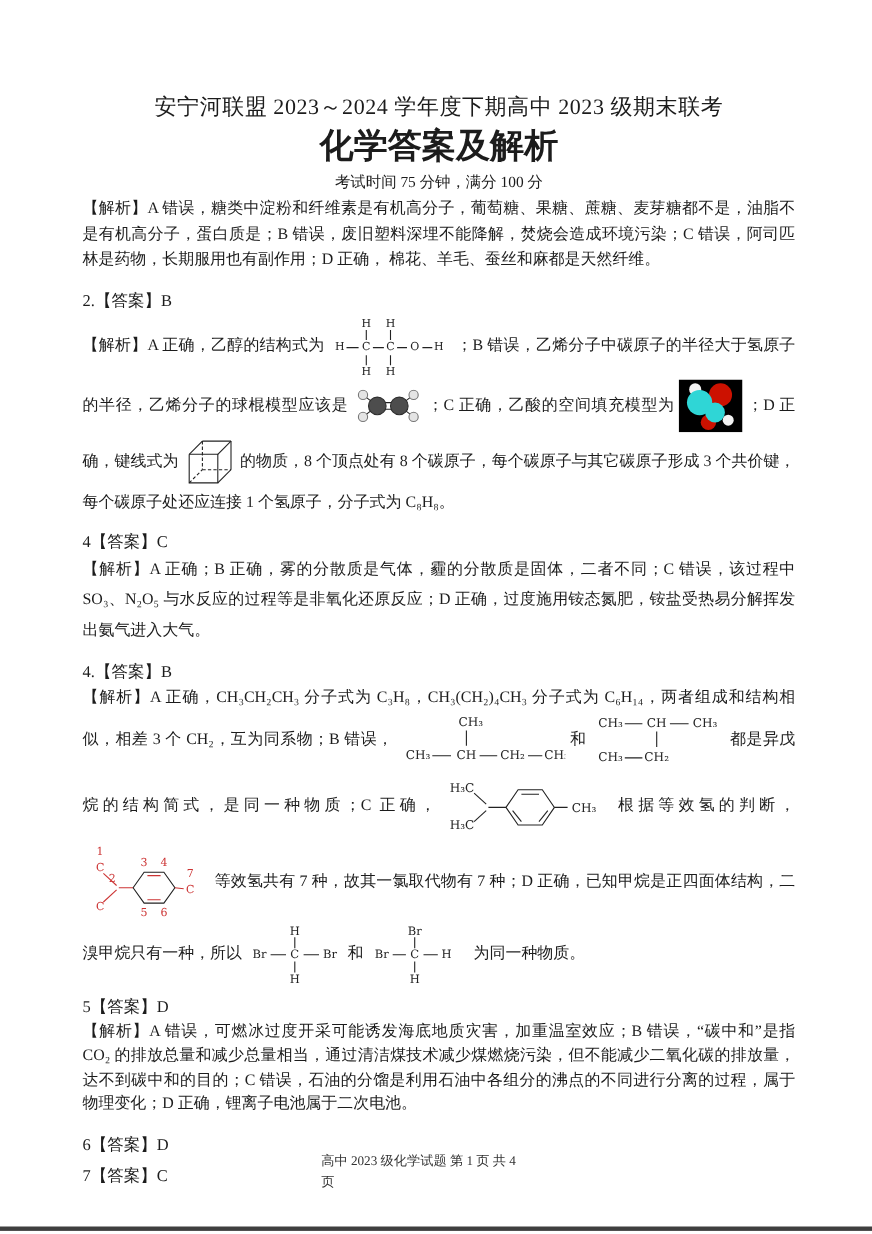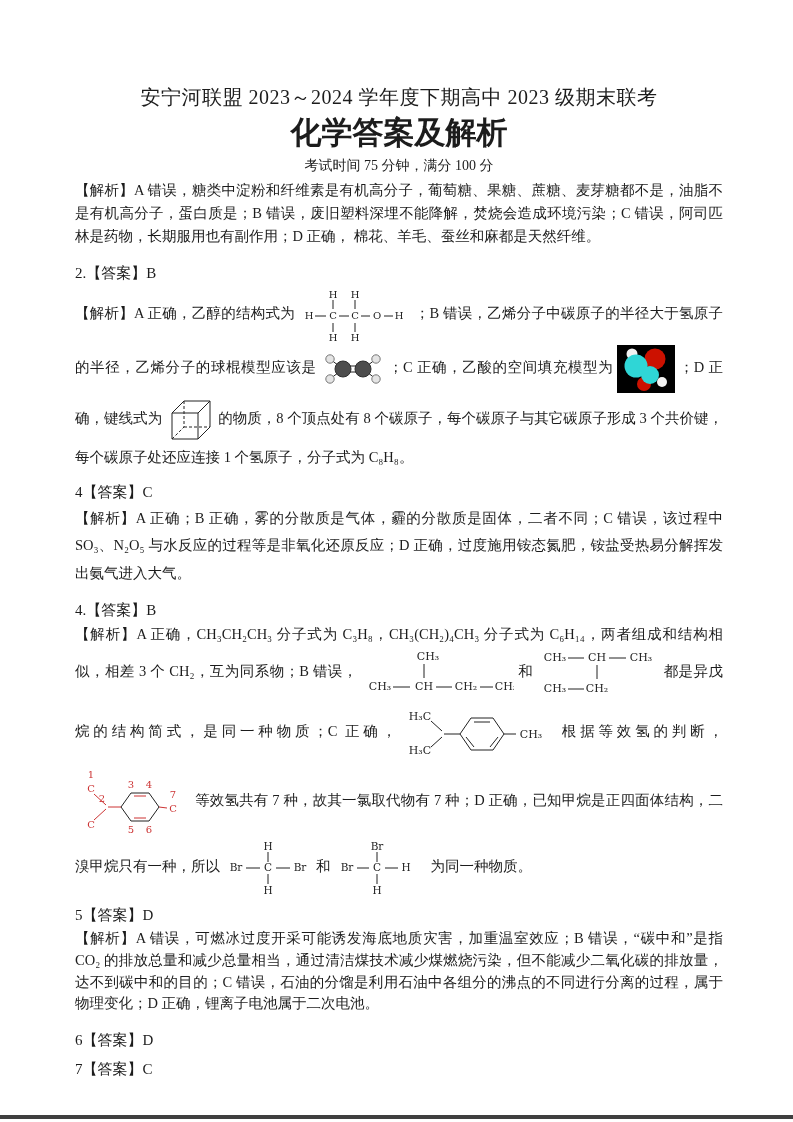--- a/index.html
+++ b/index.html
@@ -172,15 +172,19 @@
 
     <div class="qlabel" style="margin-top:8px;">5【答案】D</div>
     <div class="para" style="line-height:1.5;">【解析】A 错误，可燃冰过度开采可能诱发海底地质灾害，加重温室效应；B 错误，“碳中和”是指 CO₂ 的排放总量和减少总量相当，通过清洁煤技术减少煤燃烧污染，但不能减少二氧化碳的排放量，达不到碳中和的目的；C 错误，石油的分馏是利用石油中各组分的沸点的不同进行分离的过程，属于物理变化；D 正确，锂离子电池属于二次电池。</div>
 
     <div class="qlabel" style="margin-top:16px;">6【答案】D</div>
 
     <div class="qlabel" style="margin-top:10px;">7【答案】C</div>
 
   </div>
 
+  <div class="footer">
+    <div>高中 2023 级化学试题  第 1 页 共 4</div>
+    <div>页</div>
+  </div>
 
   <div class="bottom-bar"></div>
 </div>
 
 </body></html>

